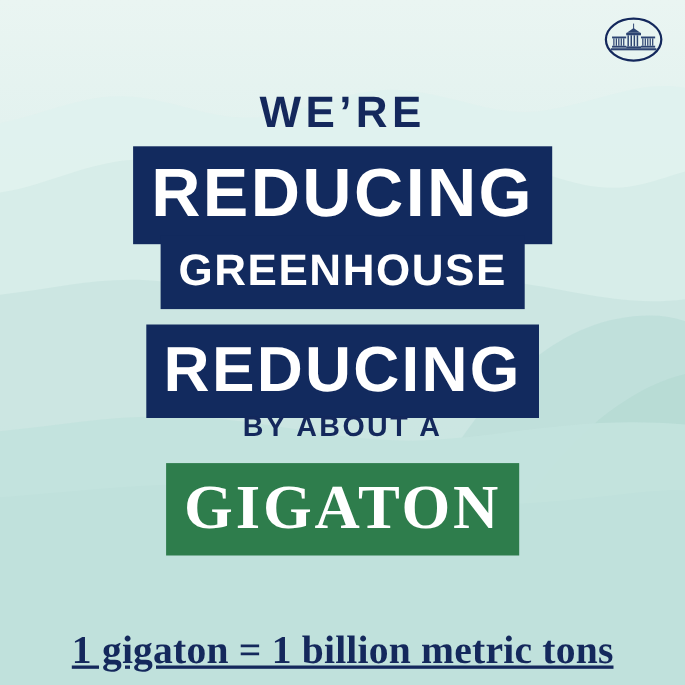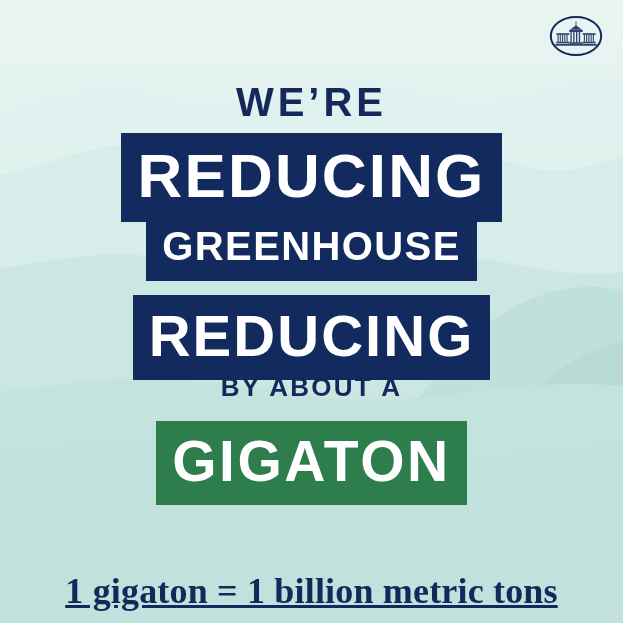--- a/index.html
+++ b/index.html
@@ -45,20 +45,21 @@
   .plain {
     color:#14285c;
   }
   .boxed {
     color:#ffffff;
     background:#122a5e;
     padding:12px 16px 15px 16px;
   }
   .boxed.green {
     background:#2e7d4c;
+    font-family:Liberation Serif, serif;
   }
 
   #l-were   { position:absolute; top:82px;  font-size:40px; letter-spacing:0.10em; }
   #l-red    { position:absolute; top:133px; font-size:62px; letter-spacing:0.035em; }
   #l-green  { position:absolute; top:214px; font-size:40px; letter-spacing:0.035em; }
   #l-emis   { position:absolute; top:295px; font-size:58px; letter-spacing:0.035em; }
   #l-about  { position:absolute; top:374px; font-size:26px; letter-spacing:0.085em; }
   #l-giga   { position:absolute; top:421px; font-size:57px; letter-spacing:0.045em; }
   #l-2030   { position:absolute; top:494px; font-size:38px; letter-spacing:0.085em; }
 

